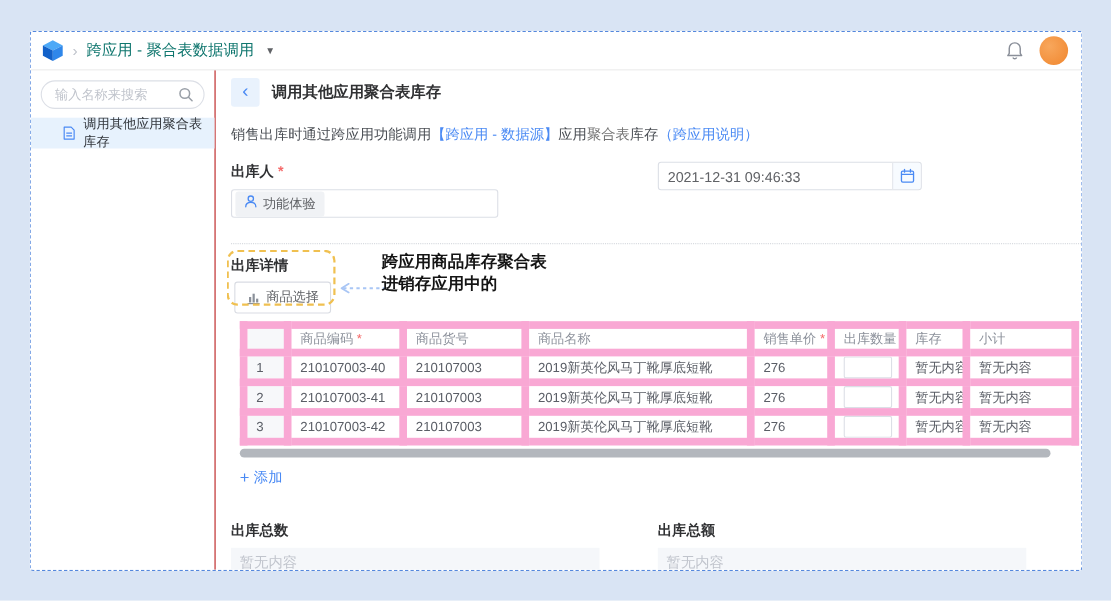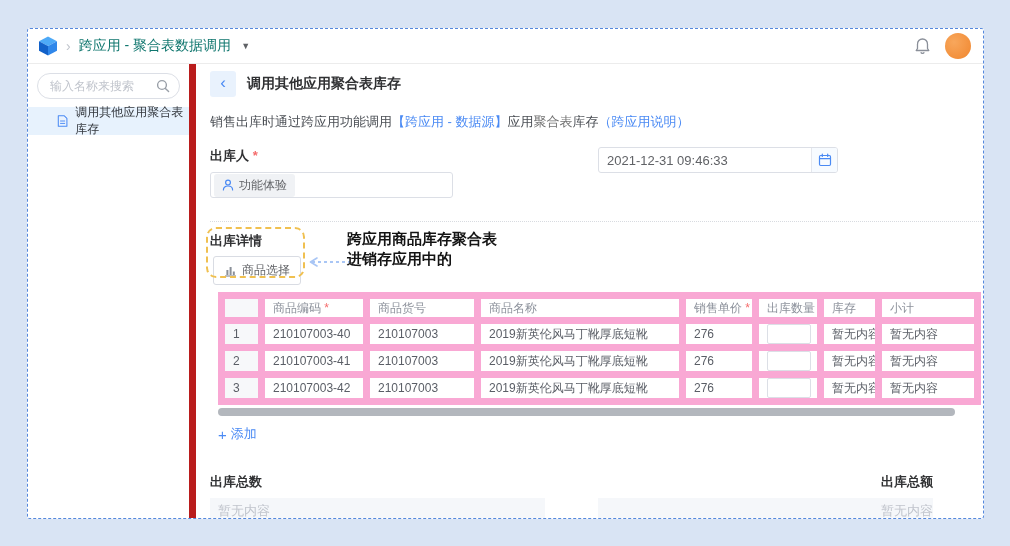--- a/index.html
+++ b/index.html
@@ -21,21 +21,21 @@
   }
   .topbar-left { display:flex; align-items:center; gap:8px; }
   .crumb-sep { color:#c0c4cc; font-size:14px; }
   .crumb-title { font-size:14px; color:#0f766e; }
   .crumb-caret { font-size:9px; color:#606266; margin-left:2px; }
   .topbar-right { margin-left:auto; display:flex; align-items:center; gap:14px; }
   .avatar { width:26px; height:26px; border-radius:50%;
     background:radial-gradient(circle at 35% 35%, #f8a75c, #f0862e); }
   
   .app-body { flex:1; display:flex; min-height:0; }
-  .sidebar { width:168px; flex:0 0 168px; border-right:7px solid #b91c1c; padding-top:9px; }
+  .sidebar { width:168px; flex:0 0 168px; border-right:1px solid #b91c1c; padding-top:9px; }
   .search-box { position:relative; margin:0 9px; }
   .search-box input {
     width:100%; height:26px; border:1px solid #dcdfe6; border-radius:13px;
     padding:0 28px 0 12px; font-size:12px; color:#606266; outline:none;
     font-family:inherit;
   }
   .search-box input::placeholder { color:#c0c4cc; }
   .search-icon { position:absolute; right:10px; top:6px; }
   .side-item { margin-top:8px; height:28px; display:flex; align-items:center;
     padding-left:29px; gap:7px; background:#e7f2fd; cursor:pointer; }
@@ -49,21 +49,21 @@
   .desc { margin-top:16px; font-size:13px; color:#4b4f55; }
   .desc .blue { color:#4a8af4; cursor:pointer; }
   .desc .red { color:#737373; }
   .req { color:#f56c6c; }
   .form-row { margin-top:16px; display:flex; }
   .field label { display:block; font-size:13px; font-weight:bold; color:#303133; margin-bottom:7px; }
   .col-1 { width:243px; margin-right:145px; }
   .col-2 { width:240px; }
   .pill-input { width:243px; height:26px; border:1px solid #dcdfe6; border-radius:3px;
     display:flex; align-items:center; padding:0 3px; background:#fff; }
-  .chip { display:inline-flex; align-items:center; gap:5px; background:#f0f2f5;
+  .chip { display:inline-flex; align-items:flex-start; gap:5px; background:#f0f2f5;
     border-radius:3px; padding:3px 8px; font-size:12px; color:#606266; }
   .date-input { width:240px; height:26px; border:1px solid #dcdfe6; border-radius:3px;
     display:flex; align-items:center; background:#fff; overflow:hidden; }
   .date-input input { flex:1; border:none; outline:none; font-size:13px; color:#606266;
     padding-left:8px; font-family:inherit; }
   .cal-btn { width:26px; height:24px; border-left:1px solid #e4e7ed; background:#f7fbff;
     display:flex; align-items:center; justify-content:center; cursor:pointer; }
   .dotted-sep { border-top:1px dotted #d8dbe0; margin-top:23px; margin-right:0; }
   
   .detail-head { position:relative; margin-top:10px; height:57px; }
@@ -88,21 +88,21 @@
   .empty-val { color:#c8ccd4; }
   
   .hscroll { margin:3px 0 0 8px; width:748px; height:8px; border-radius:4px; }
   .hscroll .thumb { width:98.5%; height:8px; background:#b3b7bd; border-radius:4px; cursor:pointer; }
   .add-link { display:inline-flex; align-items:center; gap:4px; margin:9px 0 0 8px;
     color:#4a8af4; font-size:13px; cursor:pointer; text-decoration:none; }
   .add-link .plus { font-size:15px; }
   
   .totals-row { margin-top:29px; display:flex; }
   .t-col-1 { width:335px; margin-right:53px; }
-  .t-col-2 { width:335px;text-align:right; }
+  .t-col-2 { width:335px; }
   .ghost-field { height:23px; background:#f5f7fa; font-size:13px; color:#c0c4cc;
     padding:4px 0 0 8px; }
   .dotted-sep.full { margin-top:0; margin-left:-14px; }
 </style>
 </head>
 <body>
 
 <div class="window">
 
   <header class="topbar">

